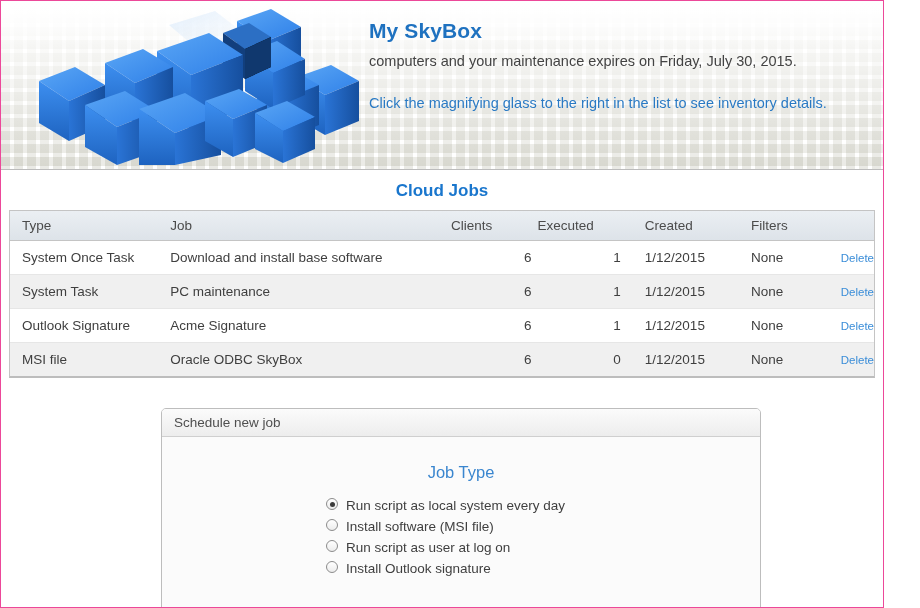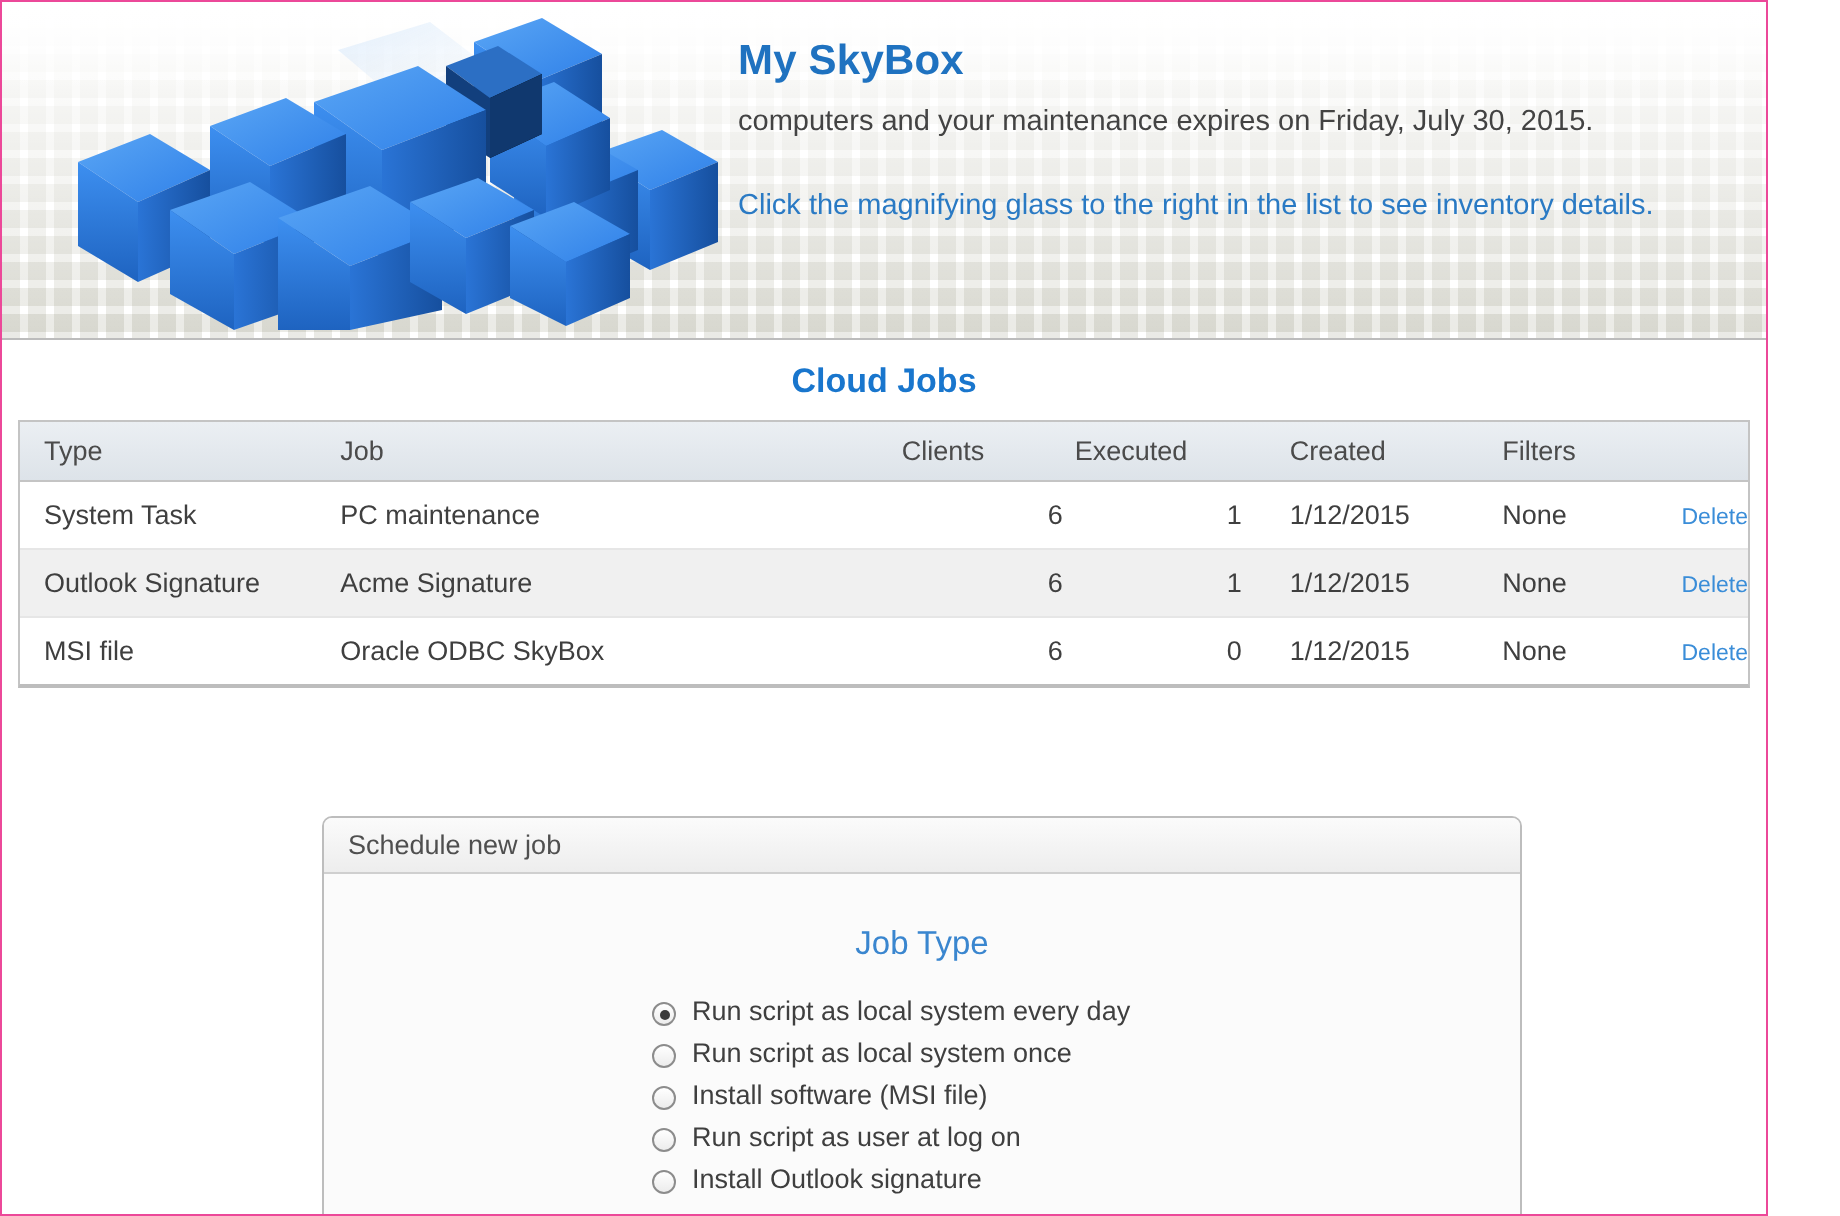--- a/index.html
+++ b/index.html
@@ -201,21 +201,21 @@
     color: #3a86cf;
     font-size: 16.5px;
     margin: 8px 0 16px 0;
   }
   .radio-list {
     margin: 0 auto;
     width: 270px;
   }
   .radio-row {
     display: flex;
-    align-items: flex-end;
+    align-items: flex-start;
     margin-bottom: 6px;
     cursor: pointer;
   }
   .radio-mark {
     width: 12px; height: 12px;
     border-radius: 50%;
     border: 1px solid #8c8c8c;
     background: linear-gradient(to bottom, #ffffff 0%, #ececec 100%);
     margin-right: 8px;
     flex: 0 0 auto;
@@ -346,20 +346,29 @@
             <th class="c-type">Type</th>
             <th class="c-job">Job</th>
             <th class="c-clients">Clients</th>
             <th class="c-exec">Executed</th>
             <th class="c-created">Created</th>
             <th class="c-filters">Filters</th>
             <th class="c-action"></th>
           </tr>
         </thead>
         <tbody>
+          <tr>
+            <td class="c-type">System Once Task</td>
+            <td class="c-job">Download and install base software</td>
+            <td class="c-clients">6</td>
+            <td class="c-exec">1</td>
+            <td class="c-created">1/12/2015</td>
+            <td class="c-filters">None</td>
+            <td class="c-action"><span class="del-link">Delete</span></td>
+          </tr>
           <tr>
             <td class="c-type">System Task</td>
             <td class="c-job">PC maintenance</td>
             <td class="c-clients">6</td>
             <td class="c-exec">1</td>
             <td class="c-created">1/12/2015</td>
             <td class="c-filters">None</td>
             <td class="c-action"><span class="del-link">Delete</span></td>
           </tr>
           <tr>
@@ -389,24 +398,20 @@
     <div class="panel-header">Schedule new job</div>
     <div class="panel-body">
       <div class="job-type-title">Job Type</div>
       <div class="radio-list">
 
         <div class="radio-row checked">
           <span class="radio-mark"></span>
           <span class="radio-label">Run script as local system every day</span>
         </div>
 
-        <div class="radio-row">
-          <span class="radio-mark"></span>
-          <span class="radio-label">Run script as local system once</span>
-        </div>
 
         <div class="radio-row">
           <span class="radio-mark"></span>
           <span class="radio-label">Install software (MSI file)</span>
         </div>
 
         <div class="radio-row">
           <span class="radio-mark"></span>
           <span class="radio-label">Run script as user at log on</span>
         </div>

